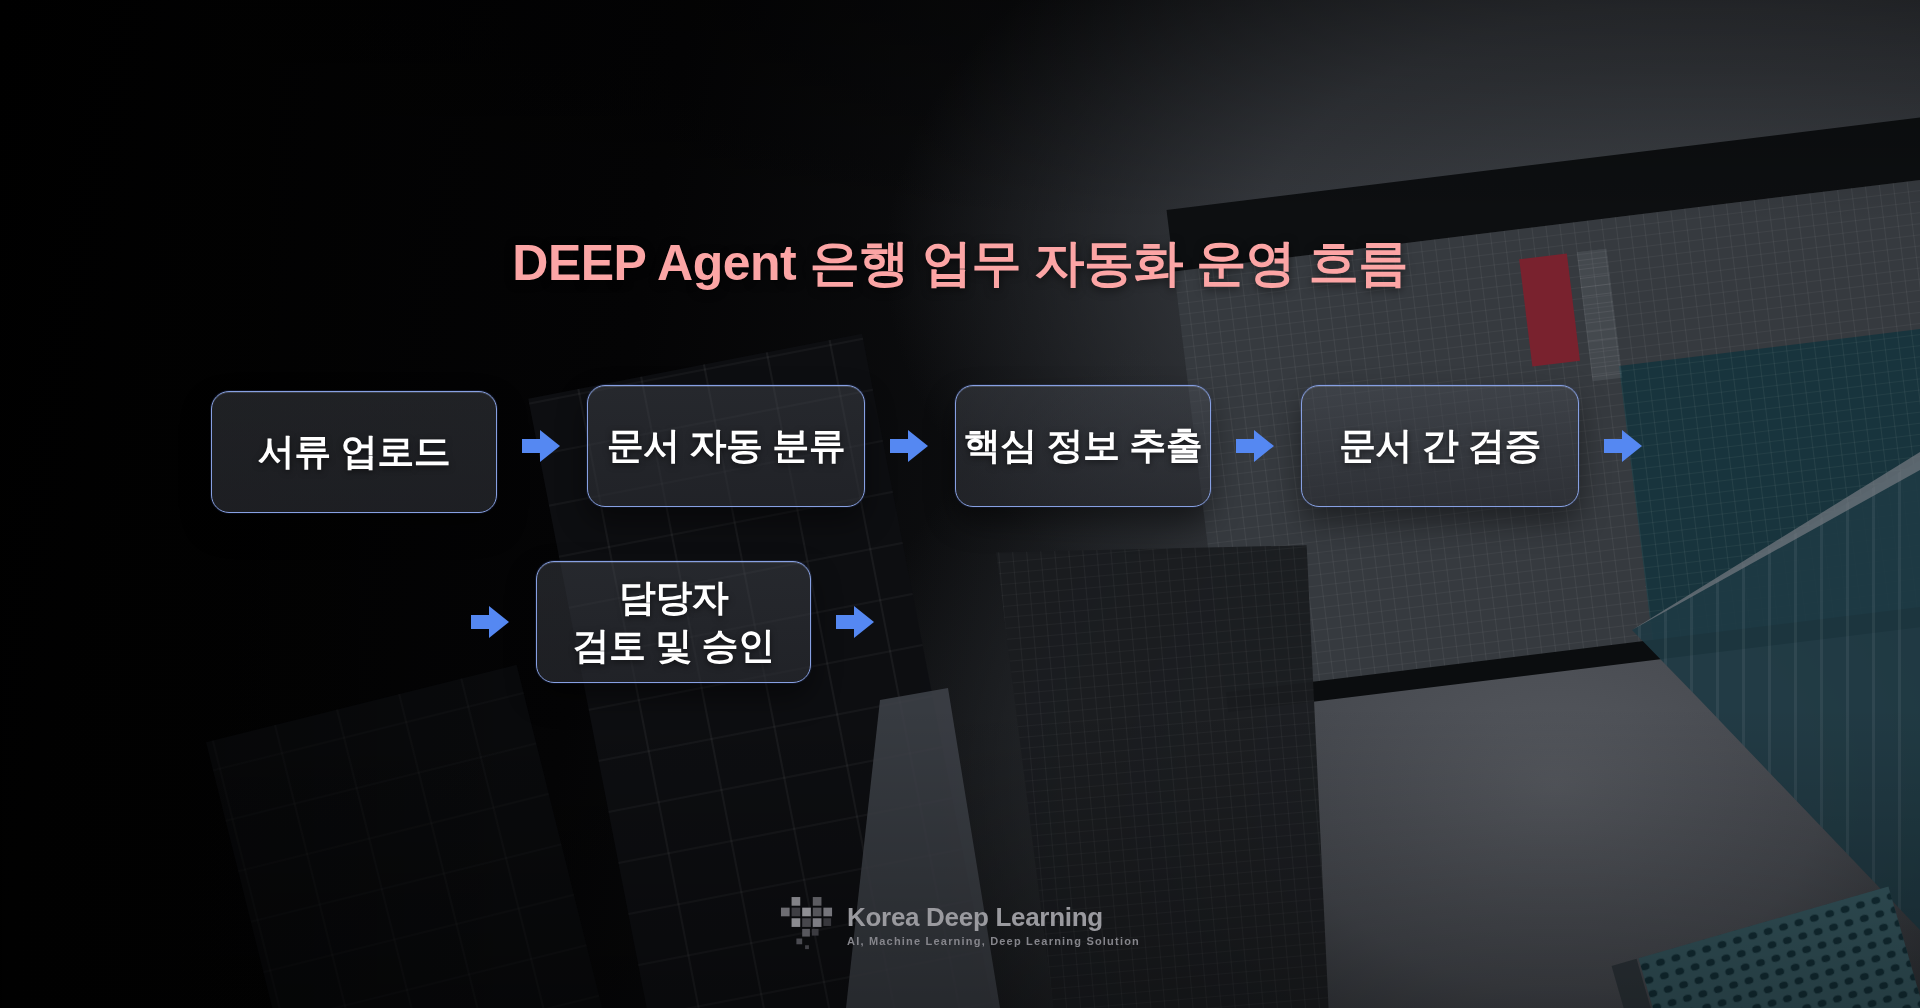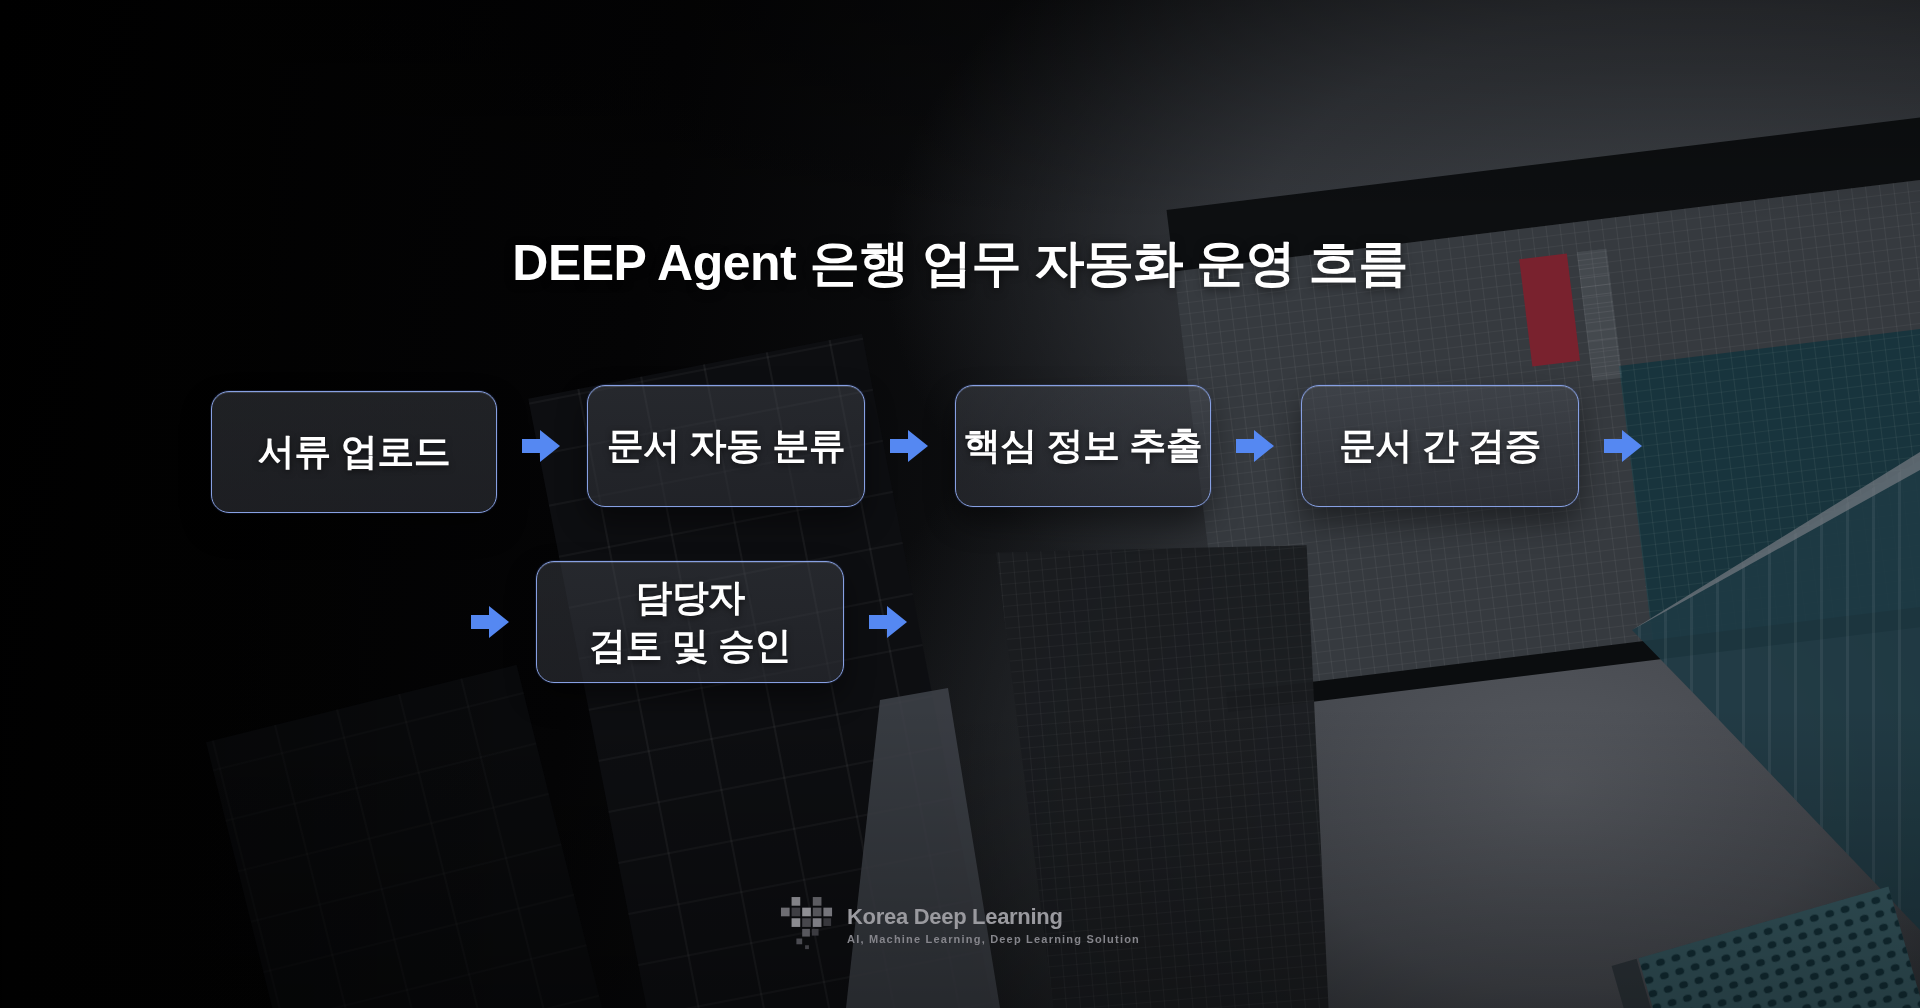--- a/index.html
+++ b/index.html
@@ -21,52 +21,52 @@
     position:absolute;inset:0;
     background:
       linear-gradient(180deg, rgba(0,0,0,.35) 0%, rgba(0,0,0,0) 22%, rgba(0,0,0,0) 70%, rgba(0,0,0,.30) 100%),
       linear-gradient(90deg, rgba(0,0,0,.5) 0%, rgba(0,0,0,0) 28%);
   }
   .bg-city{position:absolute;inset:0;}
 
   
   .title{
     position:absolute;left:0;top:230px;width:100%;
-    text-align:center;font-size:50px;font-weight:800;color:#ffffff;
+    text-align:center;font-size:50px;font-weight:800;color:#fca5a5;
     letter-spacing:-.5px;text-shadow:0 2px 10px rgba(0,0,0,.6);
   }
 
   
   .flow-row{position:absolute;display:flex;align-items:center;height:122px;}
   .row-1{left:211px;top:385px;}
   .row-2{left:446px;top:561px;}
   .step{
     height:122px;flex:none;display:flex;align-items:center;justify-content:center;
     border-radius:18px;border:1.6px solid #87a0e2;
     background:linear-gradient(180deg, rgba(72,76,84,.42) 0%, rgba(42,44,50,.68) 100%);
     box-shadow:0 14px 30px rgba(0,0,0,.45), inset 0 1px 0 rgba(206,220,255,.18), 0 0 0 1px rgba(70,100,190,.18);
   }
   .w1{width:286px;margin-top:12px;} .w2{width:278px;} .w3{width:256px;} .w4{width:278px;}
-  .w5{width:284px;} .w6{width:308px;} .w7{width:289px;}
+  .w5{width:284px;} .w6{width:275px;} .w7{width:289px;}
   .step-label{
     color:#ffffff;font-size:37px;font-weight:700;letter-spacing:-.5px;
     white-space:pre-line;text-align:center;line-height:1.3;
     text-shadow:0 2px 6px rgba(0,0,0,.55);
   }
   .flow-arrow{flex:none;margin:0 25px;width:40px;height:36px;}
   .flow-arrow svg{display:block;}
 
   
   .footer{
     position:absolute;left:50%;top:896px;transform:translateX(-50%);
     display:flex;align-items:center;gap:13px;
   }
   .brand-mark{flex:none;width:54px;height:58px;}
   .brand-text{display:flex;flex-direction:column;}
-  .brand-name{font-size:22px;font-weight:700;color:#9a9a9f;letter-spacing:-.3px;line-height:1.1;}
+  .brand-name{font-size:26px;font-weight:700;color:#9a9a9f;letter-spacing:-.3px;line-height:1.1;}
   .brand-tagline{font-size:11px;font-weight:600;color:#85858b;letter-spacing:1.2px;margin-top:3px;}
 </style>
 </head>
 <body>
 
 <div class="stage">
 
   <div class="bg-base"></div>
 
   <svg class="bg-city" width="1920" height="1008" viewBox="0 0 1920 1008">

